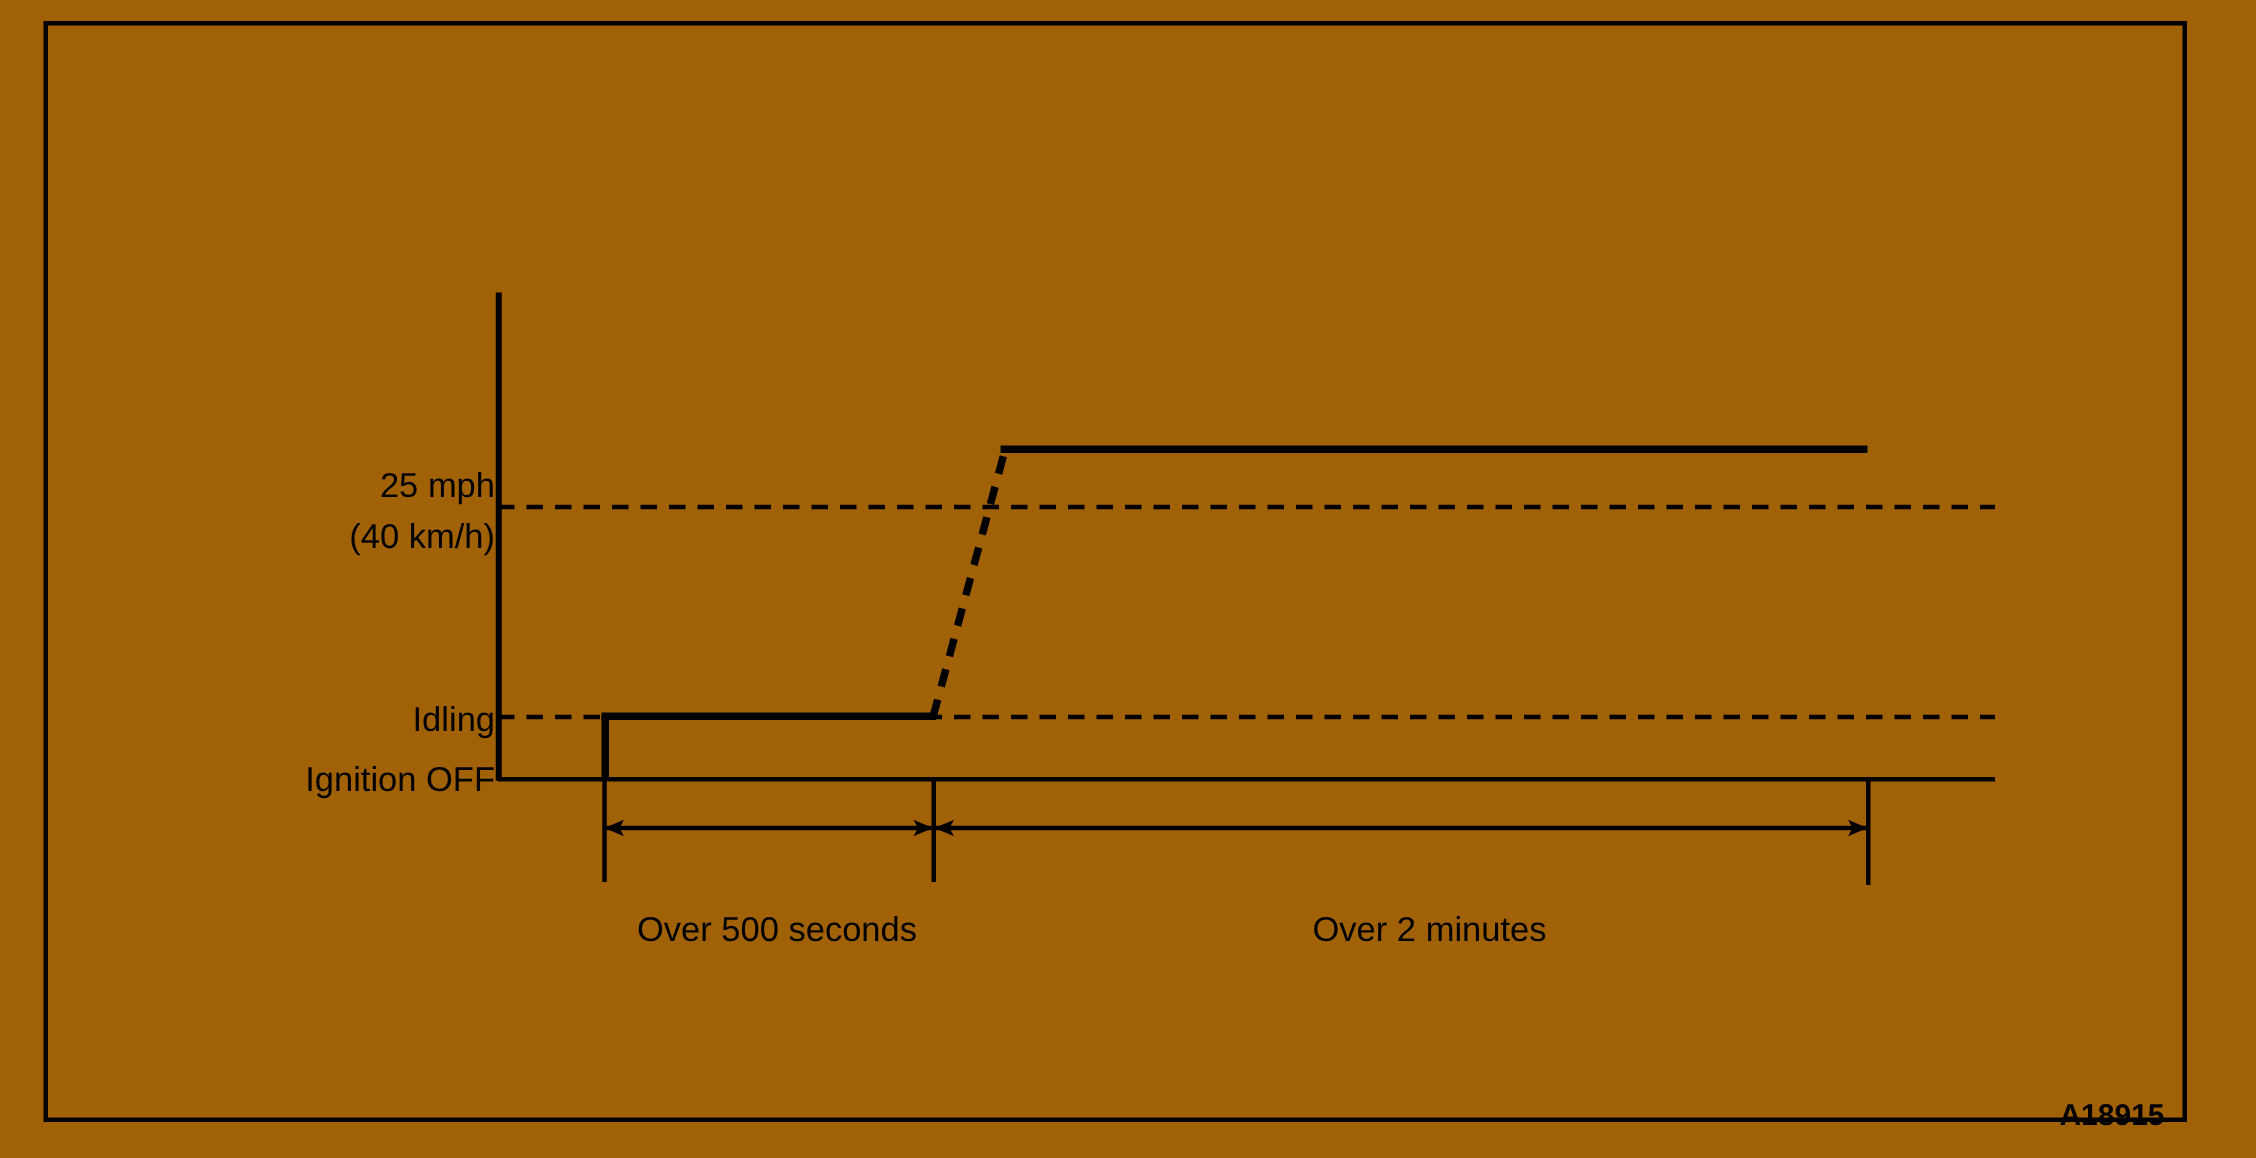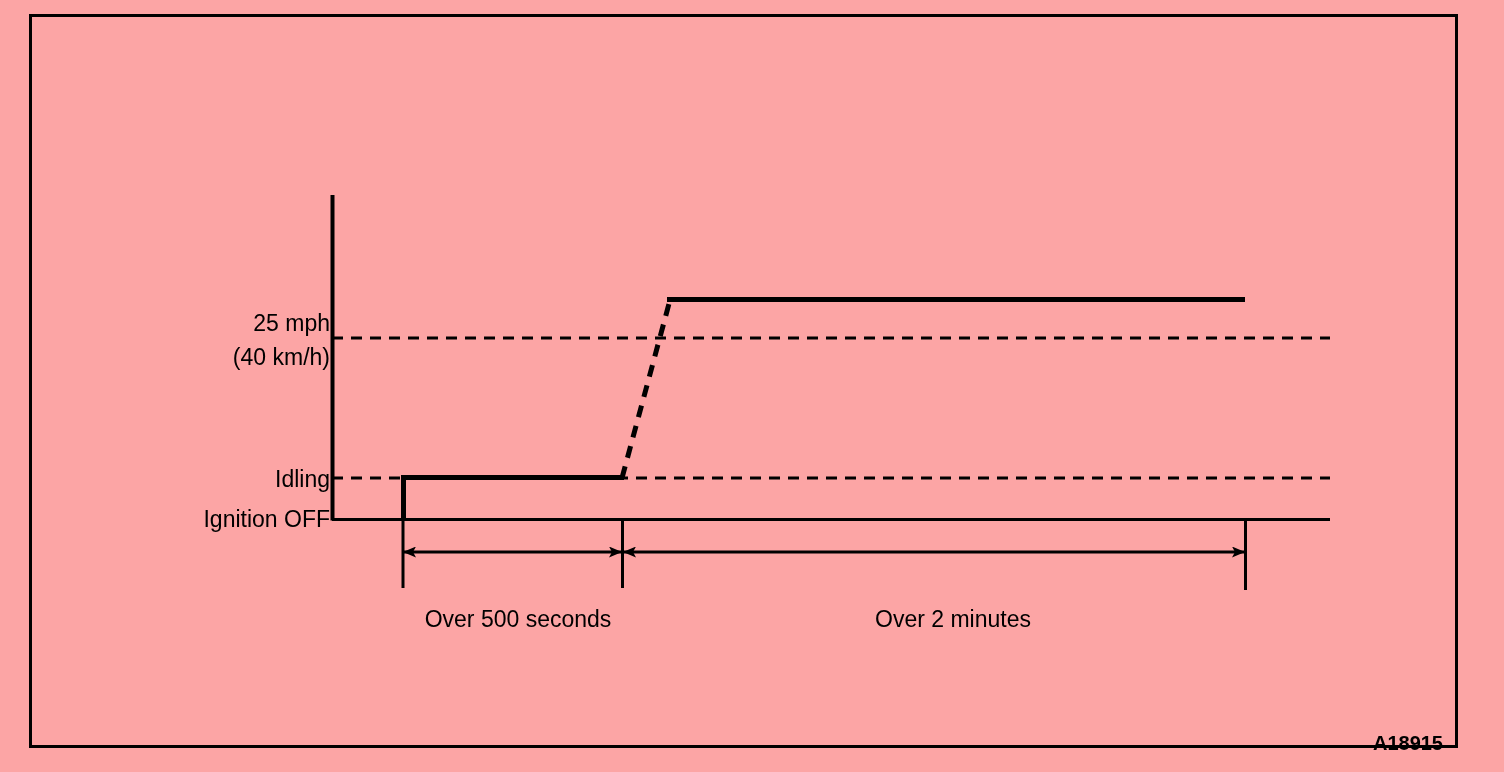--- a/index.html
+++ b/index.html
@@ -7,21 +7,21 @@
     padding: 0;
     background: #ffffff;
   }
   body {
     font-family: "Liberation Sans", sans-serif;
   }
   #figure-root {
     position: relative;
     width: 1504px;
     height: 772px;
-    background: #fca5a5;
+    background: #a16207;
     overflow: hidden;
   }
   #figure-border {
     position: absolute;
     left: 29px;
     top: 14px;
     width: 1429px;
     height: 734px;
     border: 3px solid #000000;
     box-sizing: border-box;

